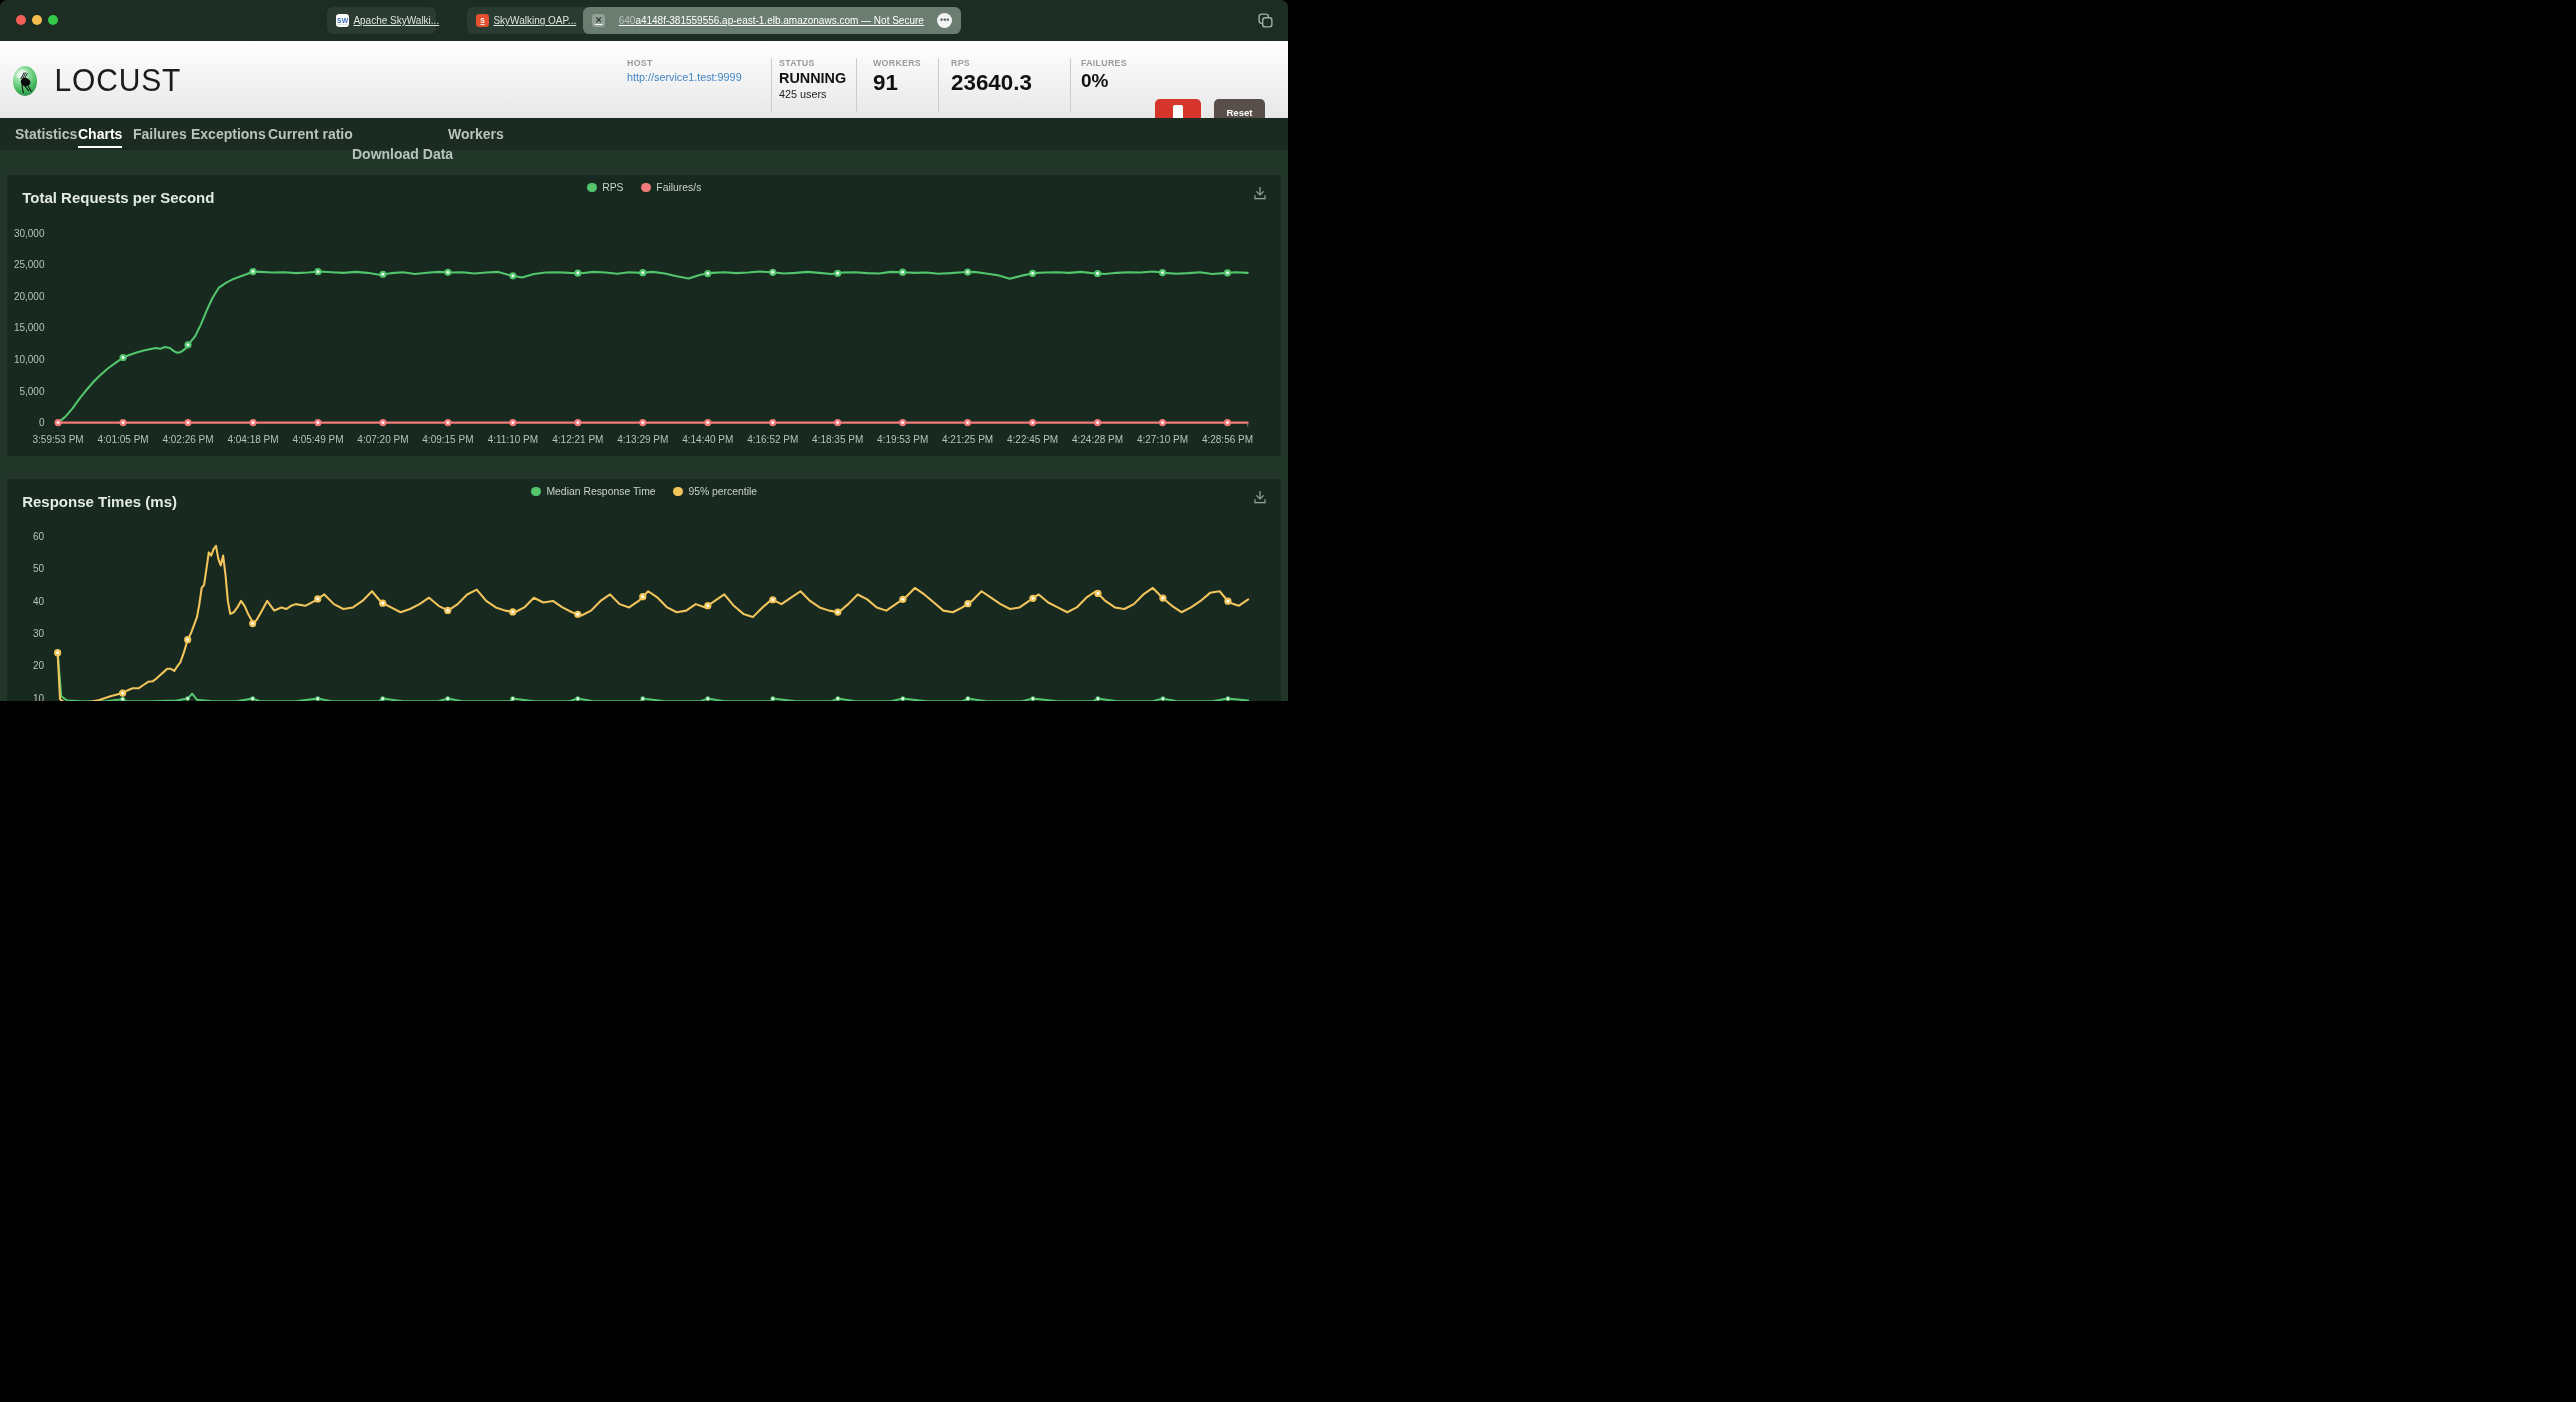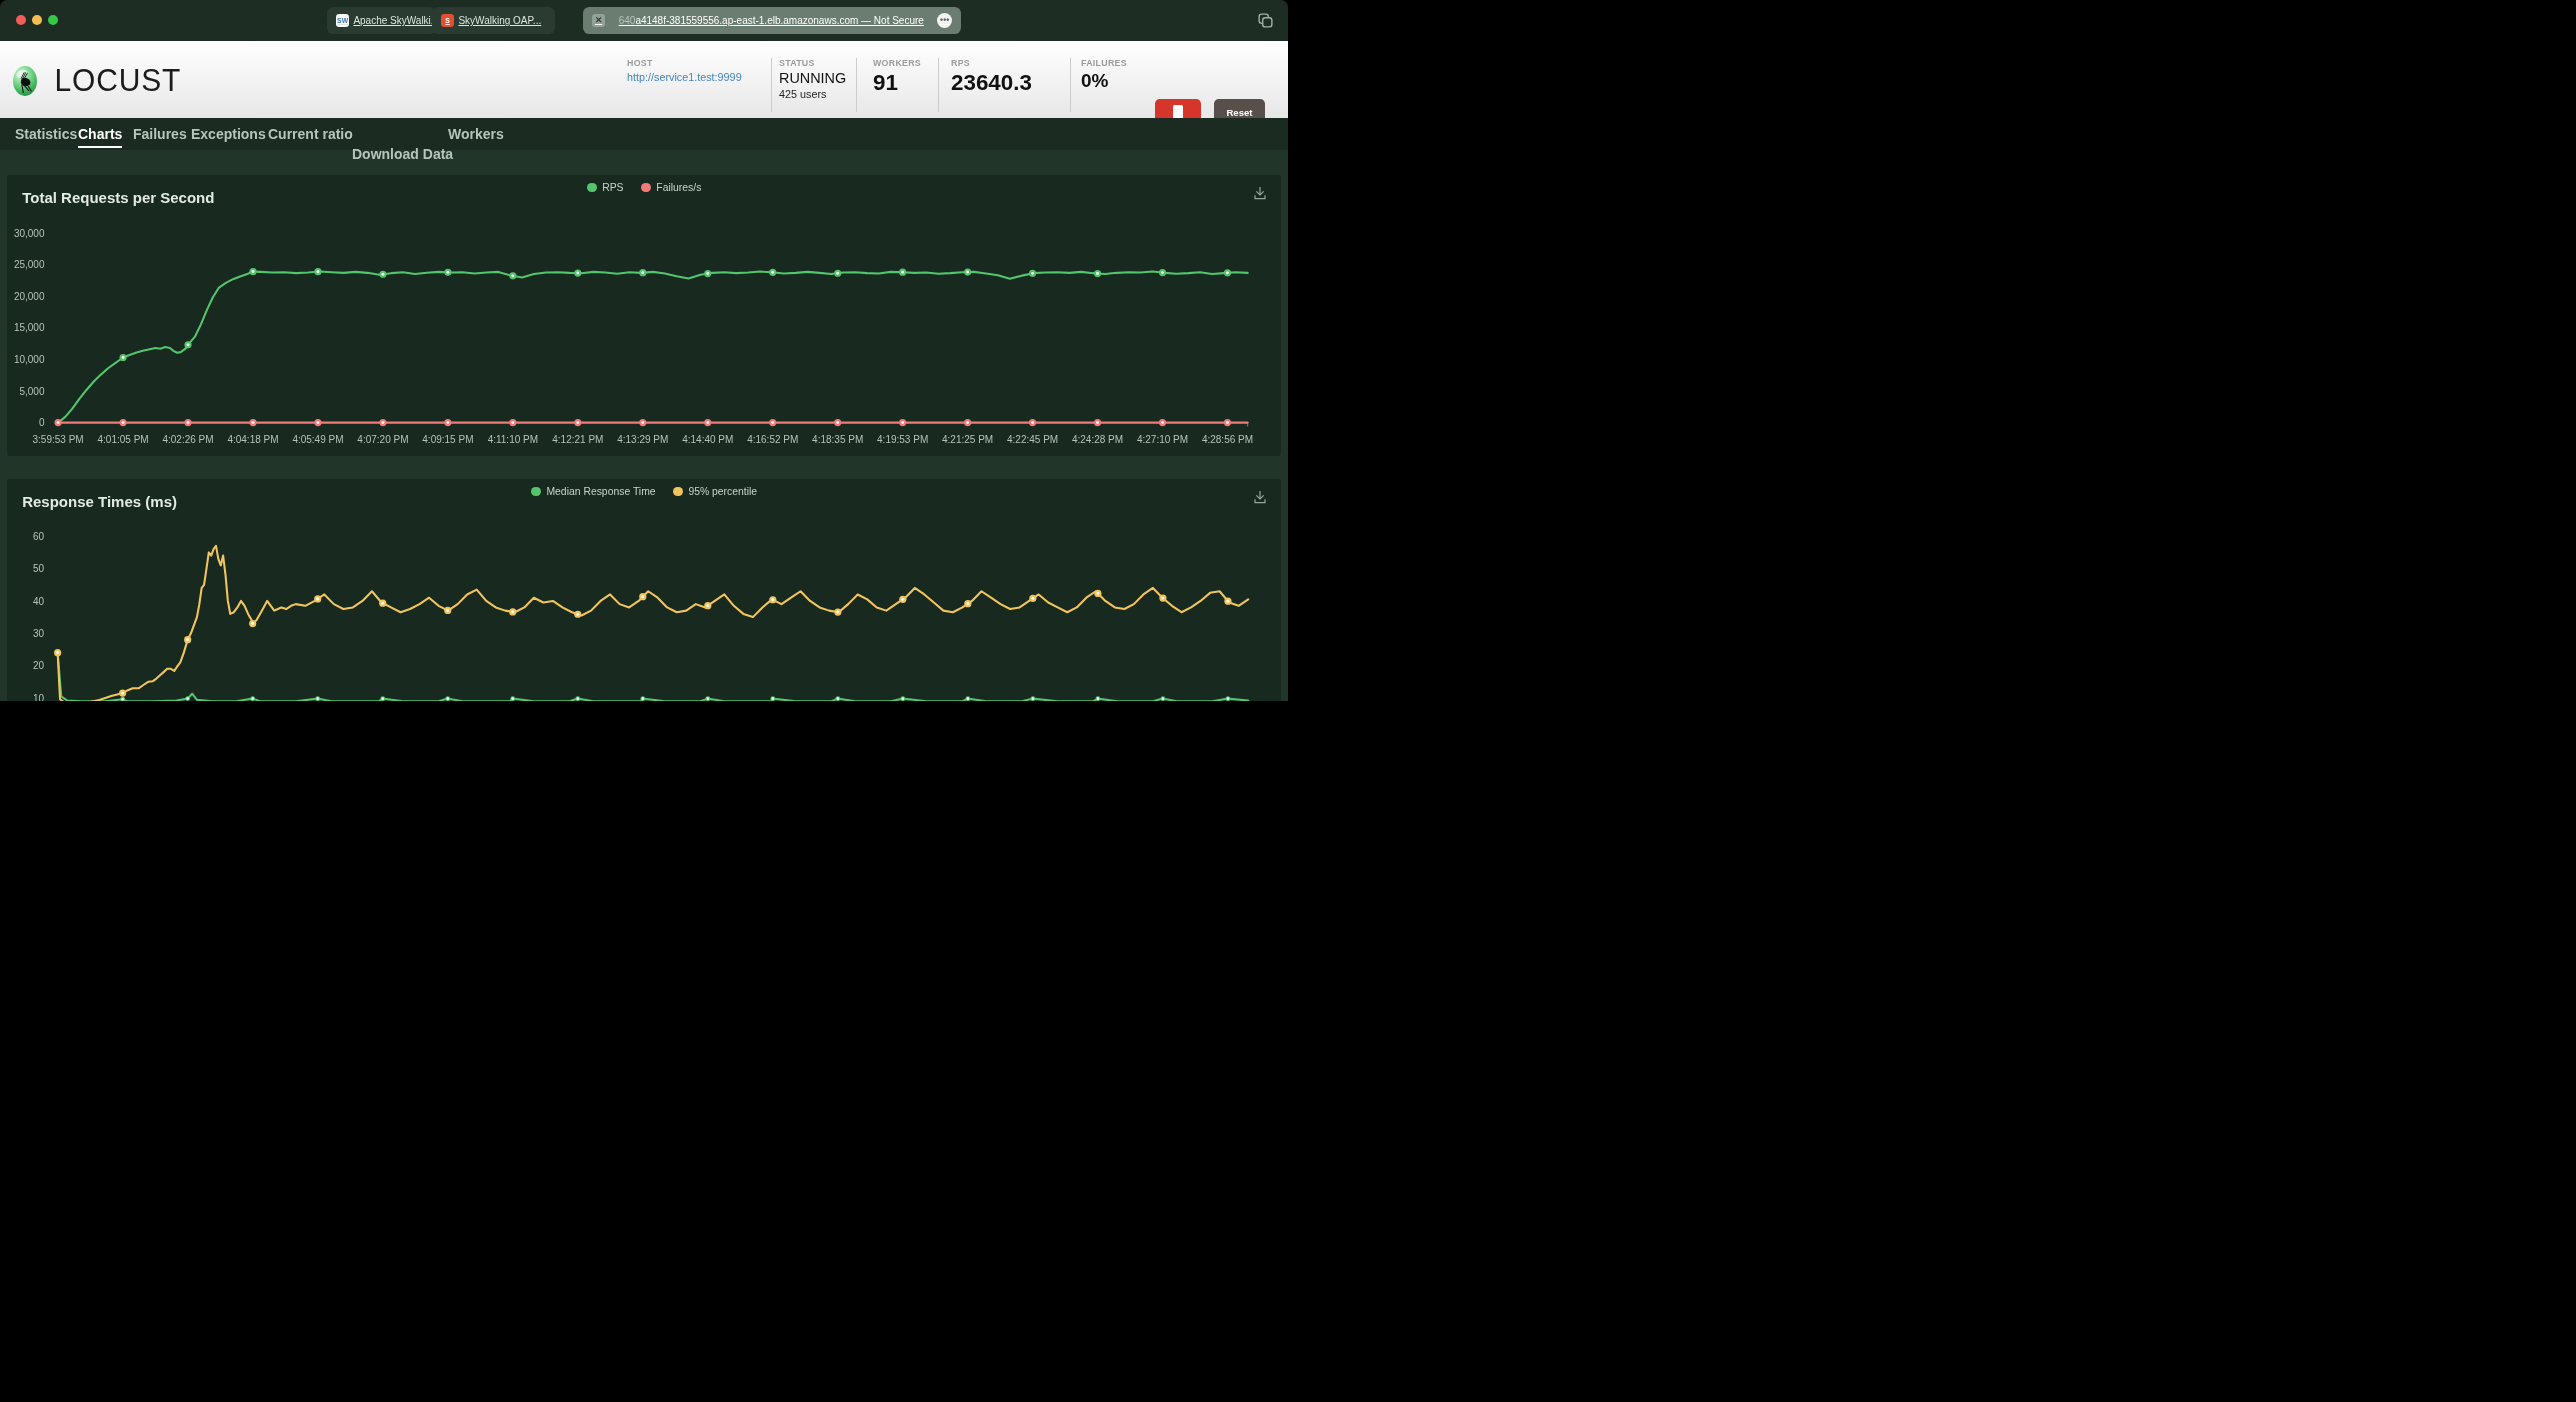--- a/index.html
+++ b/index.html
@@ -32,21 +32,21 @@
     width:24px; height:30px; border-radius:50%;
     background:radial-gradient(circle at 34% 28%, #d9f7e0 0%, #8fdf9f 28%, #46b85f 60%, #13763a 100%);
     position:relative; flex:0 0 auto;
   }
   .brand { font-size:30px; font-weight:300; letter-spacing:0.8px; color:#1c1c1c; margin-left:17.6px; transform:scaleY(1.04); }
   .stat-block { position:absolute; top:17px; }
   .stat-label { font-size:8.8px; font-weight:bold; color:#9b9b9b; letter-spacing:0.3px; }
   .stat-link { font-size:10.8px; color:#4186c5; margin-top:3.2px; cursor:pointer; }
   .stat-big { font-size:22.4px; font-weight:bold; color:#111; margin-top:2.4px; }
   .stat-divider { position:absolute; top:17px; width:0.8px; height:54px; background:#cccccc; }
-  .status-state { font-size:14.4px; font-weight:normal; color:#111; margin-top:2.4px; }
+  .status-state { font-size:14.4px; font-weight:bold; color:#111; margin-top:2.4px; }
   .status-users { font-size:10.8px; color:#222; margin-top:1.6px; }
   .btn { position:absolute; top:58px; width:46px; height:42px; border-radius:4.8px; border:none; color:#fff; cursor:pointer; font-family:inherit; }
   .btn-stop { background:#d5352b; display:flex; flex-direction:column; align-items:center; justify-content:center; gap:3.2px; }
   .stop-square { width:10.4px; height:17.6px; background:#fff; border-radius:1.6px; }
   .stop-text { font-size:8.4px; font-weight:bold; }
   .btn-reset { background:#584f4b; font-size:9.6px; font-weight:bold; line-height:1.35; }
   
   .nav { position:absolute; left:0; top:118px; width:100%; height:32px; background:#1b2b22; }
   .nav-item { position:absolute; top:0; height:32px; display:flex; align-items:center; font-size:14px; font-weight:bold; color:#b7c4bb; cursor:pointer; }
   .nav-item.active { color:#fff; }
@@ -68,21 +68,21 @@
 
   <div class="chrome">
     <div class="traffic" style="left:16px; background:#f15e57;"></div>
     <div class="traffic" style="left:32px; background:#f5bd4f;"></div>
     <div class="traffic" style="left:48px; background:#34c848;"></div>
 
     <div class="tab" style="left:327px; width:109px;">
       <span class="favicon" id="fav0" style="background: rgb(255, 255, 255); color: rgb(59, 113, 184);">SW</span>
       <span>Apache SkyWalki...</span>
     </div>
-    <div class="tab" style="left:432px; width:123px;">
+    <div class="tab" style="left:467px; width:123px;">
       <span class="favicon" id="fav1" style="background: rgb(228, 80, 46); color: rgb(255, 255, 255);">S</span>
       <span>SkyWalking OAP...</span>
     </div>
     <div class="tab active" style="left:583px; width:378px; justify-content:space-between;">
       <span class="tab-close">✕</span>
       <span style="flex:1; text-align:center; overflow:hidden;"><span class="dim">640</span><span>a4148f-381559556.ap-east-1.elb.amazonaws.com — Not Secure</span></span>
       <span class="tab-more">•••</span>
     </div>
 
     <svg class="tabs-overview-icon" viewBox="0 0 24 24">

